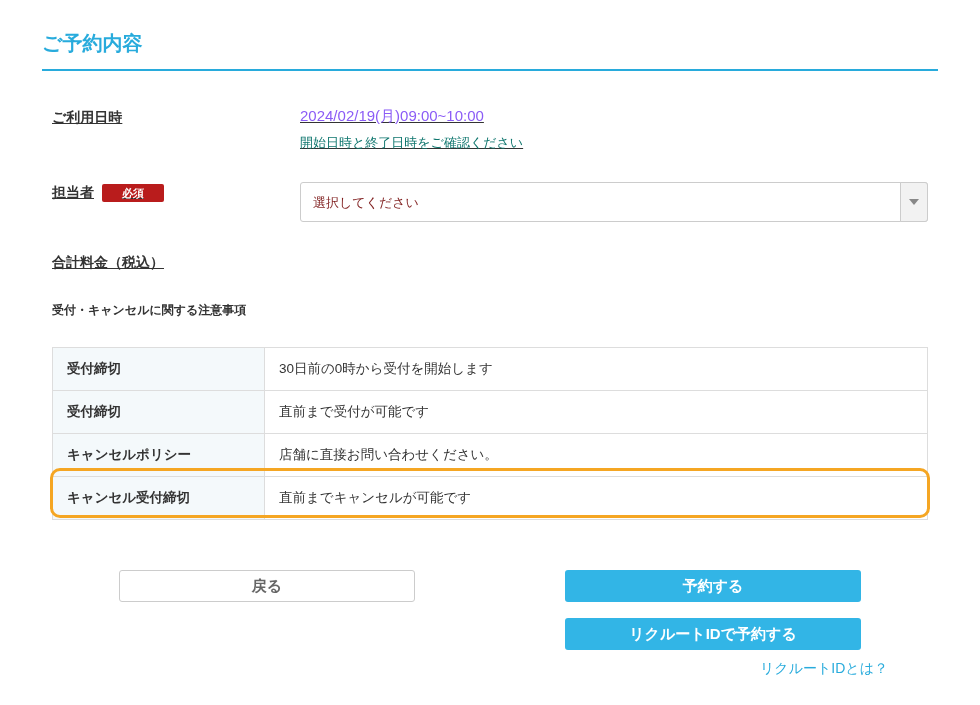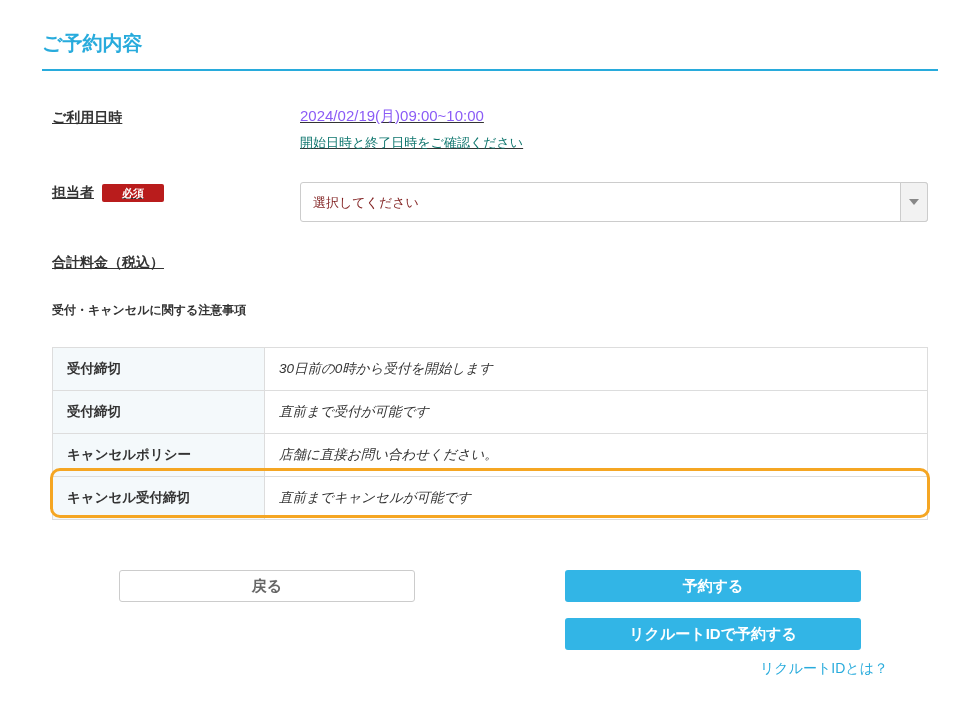--- a/index.html
+++ b/index.html
@@ -130,21 +130,20 @@
     }
     .notice-table th {
       background: #f4f9fb;
       font-weight: 600;
       width: 212px;
       color: #333;
     }
     .notice-table td {
       color: #333;
       font-weight: 400;
-      font-style: italic;
     }
     .highlight-box {
       position: absolute;
       border: 3px solid #f5a623;
       border-radius: 10px;
       pointer-events: none;
       left: 50px;
       right: 50px;
       height: 50px;
       margin-top: -52px;

